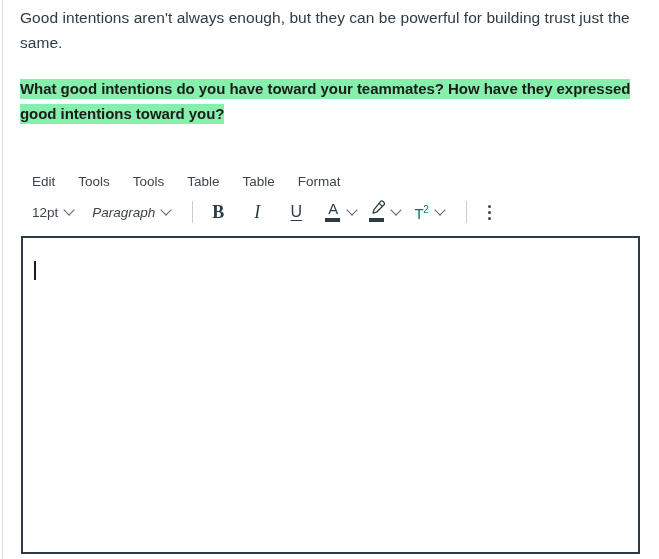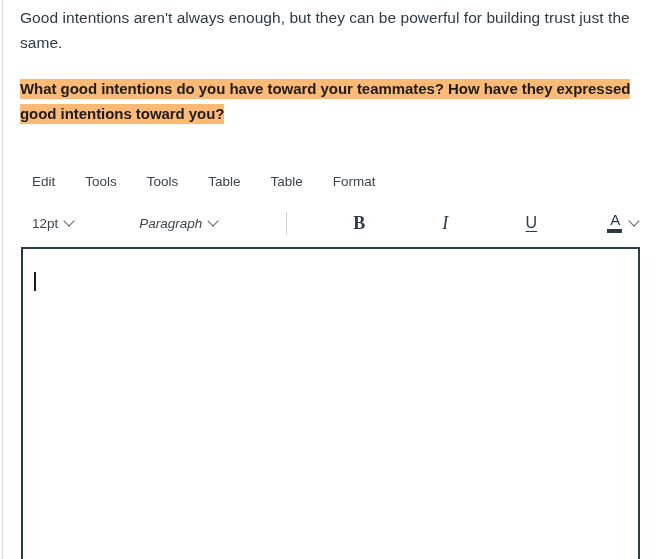--- a/index.html
+++ b/index.html
@@ -48,59 +48,57 @@
   .prompt {
     margin: 0;
     padding-top: 21px;
     font-size: 15px;
     line-height: 25px;
     font-weight: bold;
     color: #1b1b1b;
     letter-spacing: -0.05px;
   }
   .prompt .hl {
-    background: #fdba74;
+    background: #86efac;
     box-decoration-break: clone;
     -webkit-box-decoration-break: clone;
     padding: 1px 0 2px 0;
   }
 
   
   .editor-wrap {
     margin-top: 43px;
     padding-left: 21px;
     padding-right: 19px;
   }
 
   .menubar {
     display: flex;
     align-items: center;
-    gap: 12px;
+    gap: 5px;
     height: 26px;
     padding-left: 11px;
     text-align: right;
   }
   .menu-item {
     font-size: 13.5px;
     line-height: 26px;
     color: #3d454c;
     padding: 0 9px;
     cursor: pointer;
     white-space: nowrap;
     border-radius: 3px;
   }
   .menu-item:first-child { padding-left: 0; }
 
   .toolbar {
     display: flex;
     align-items: center;
     height: 34px;
-    margin-top: 11px;
     padding-left: 11px;
-    gap: 47px;
   }
   .tb-select {
     display: flex;
     align-items: center;
     gap: 7px;
     font-size: 13.5px;
     color: #3d454c;
     padding: 0 9px 0 0;
     cursor: pointer;
     white-space: nowrap;

